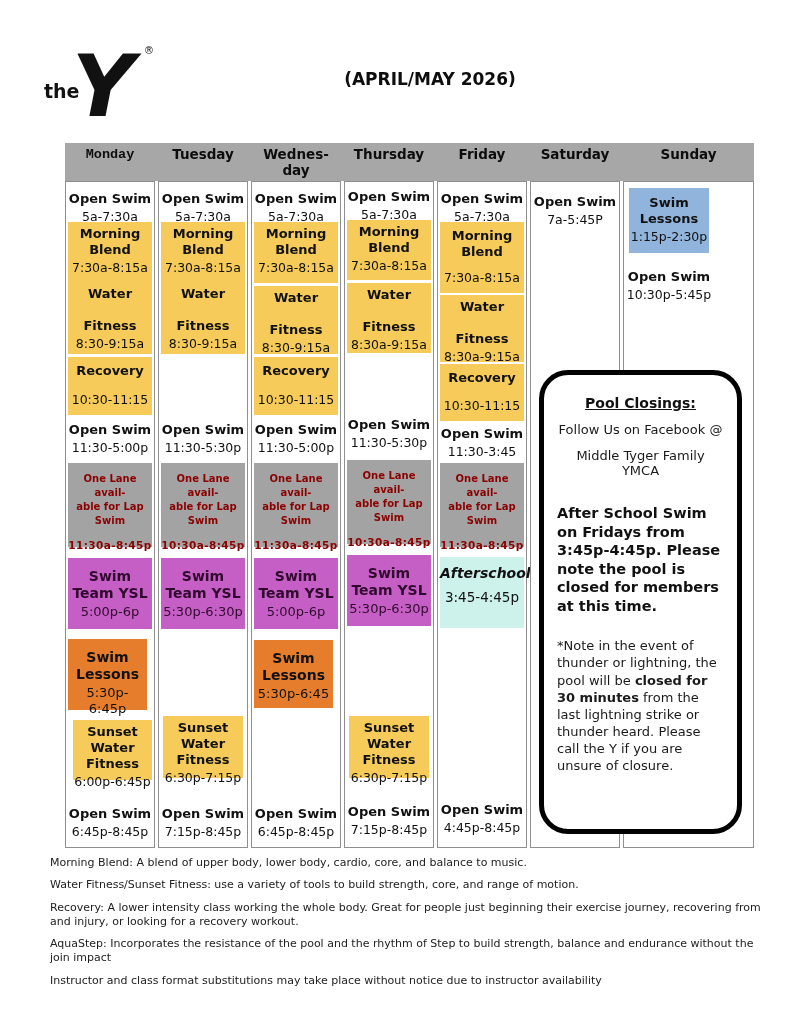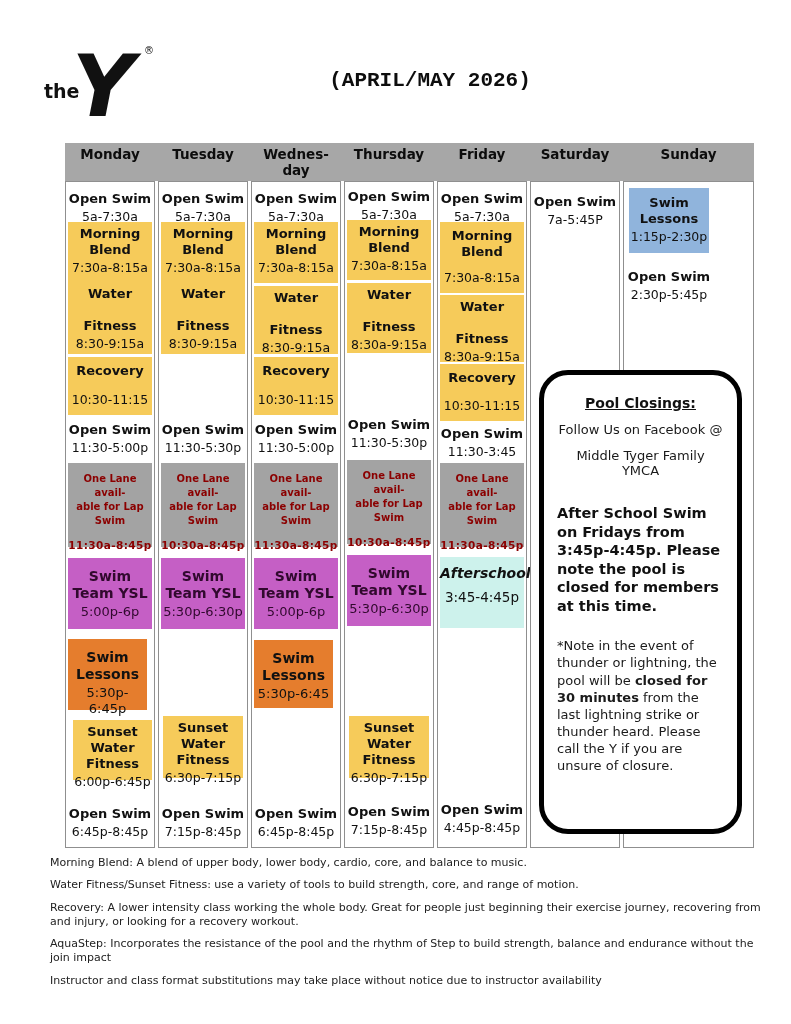--- a/index.html
+++ b/index.html
@@ -3,21 +3,21 @@
 <meta charset="utf-8">
 <style>
   html,body{margin:0;padding:0;background:#fff;}
   .page{position:relative;width:791px;height:1024px;background:#fff;overflow:hidden;
         font-family:"DejaVu Sans","Liberation Sans",sans-serif;color:#111;}
 
   
   .logo{position:absolute;left:44px;top:40px;width:112px;height:88px;}
   .title-wrap{position:absolute;left:80px;top:64px;width:700px;text-align:center;}
   .main-title{font-size:24px;font-weight:bold;letter-spacing:0.3px;color:#0d0d0d;}
-  .sub-title{font-size:21px;font-weight:bold;margin-top:5px;color:#0d0d0d;font-family:Liberation Mono, monospace;}
+  .sub-title{font-size:17px;font-weight:bold;margin-top:5px;color:#0d0d0d;}
 
   
   .daybar{position:absolute;left:65px;top:143px;width:689px;height:38px;background:#A7A7A7;}
   .dayhead{position:absolute;top:147px;text-align:center;font-weight:bold;font-size:13.5px;
            line-height:1.15;white-space:pre-line;color:#0d0d0d;}
 
   
   .col{position:absolute;top:181px;height:667px;width:90px;background:#fff;
        border:1px solid #8f8f8f;box-sizing:border-box;}
   .col.sun{width:131px;}
@@ -66,21 +66,21 @@
     <text x="28" y="76" font-size="86" font-weight="bold" font-style="italic" fill="#111">Y</text>
     <text x="100" y="14" font-size="10" fill="#111">®</text>
     <text x="62" y="80" font-size="9" font-weight="bold" fill="#fff" transform="rotate(-58 66 74)">YMCA</text>
   </svg>
 
   <div class="title-wrap">
     <div class="sub-title">(APRIL/MAY 2026)</div>
   </div>
 
   <div class="daybar"></div>
-  <div class="dayhead" style="left:65px;width:90px;">Monday</div>
+  <div class="dayhead" style="left:65px;width:90px;font-family:Liberation Mono, monospace;">Monday</div>
   <div class="dayhead" style="left:158px;width:90px;">Tuesday</div>
   <div class="dayhead" style="left:251px;width:90px;">Wednes-
 day</div>
   <div class="dayhead" style="left:344px;width:90px;">Thursday</div>
   <div class="dayhead" style="left:437px;width:90px;">Friday</div>
   <div class="dayhead" style="left:530px;width:90px;">Saturday</div>
   <div class="dayhead" style="left:623px;width:131px;">Sunday</div>
 
   <div class="col" style="left:65px;">
     <div class="ev" style="top:5px;">
@@ -314,21 +314,21 @@
   </div>
 
   <div class="col sun" style="left:623px;">
     <div class="ev blue" style="top:6px;height:65px;left:5px;right:auto;width:80px;">
       <div class="t">Swim
 Lessons</div>
       <div class="tm">1:15p-2:30p</div>
     </div>
     <div class="ev" style="top:83px;left:2px;right:auto;width:86px;">
       <div class="t">Open Swim</div>
-      <div class="tm">2:30p-5:45p</div>
+      <div class="tm">10:30p-5:45p</div>
     </div>
   </div>
 
   <div class="poolbox">
     <div class="pb-head">Pool Closings:</div>
     <div class="pb-line">Follow Us on Facebook @</div>
     <div class="pb-line">Middle Tyger Family YMCA</div>
     <p class="pb-bold">After School Swim on Fridays from 3:45p-4:45p. Please note the pool is closed for members at this time.</p>
     <p class="pb-note"><span>*Note in the event of thunder or lightning, the pool will be </span><b>closed for 30 minutes</b><span> from the last lightning strike or thunder heard. Please call the Y if you are unsure of closure.</span></p>
   </div>

